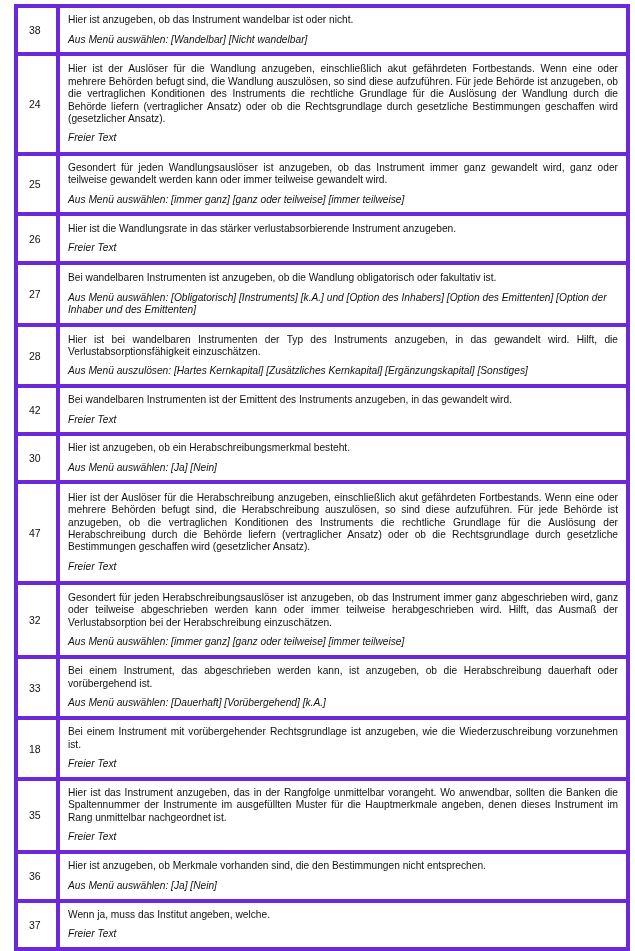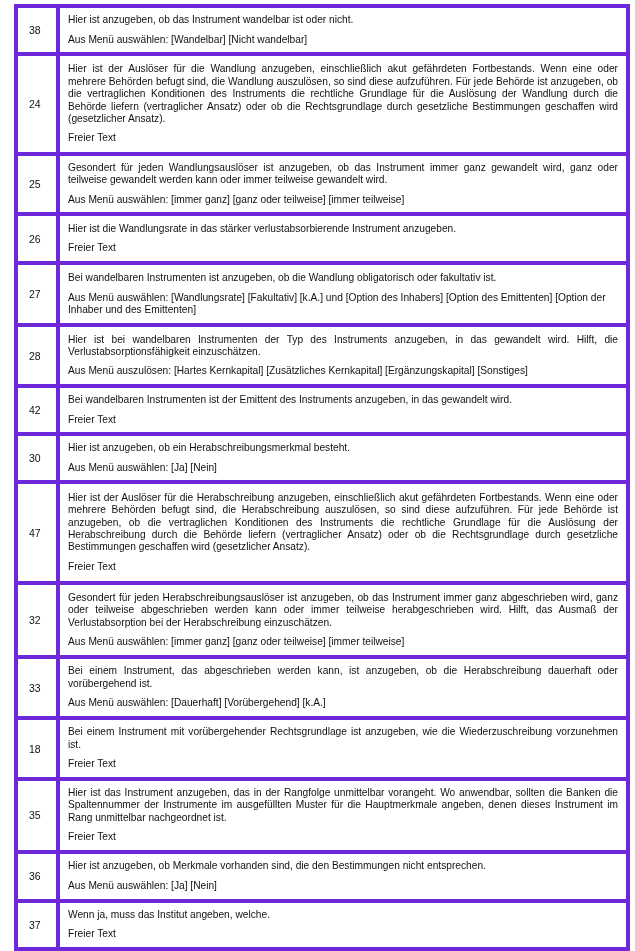--- a/index.html
+++ b/index.html
@@ -4,21 +4,21 @@
   <style>
     html, body { margin: 0; padding: 0; background: #ffffff; }
     body { width: 635px; height: 951px; position: relative; overflow: hidden;
            font-family: "Liberation Sans", sans-serif; color: #111; }
     table.doc { position: absolute; left: 14px; top: 4px; width: 616px;
                 border-collapse: collapse; border: 2px solid #111; }
     table.doc td { border: 4px solid #6d28d9; vertical-align: middle; padding: 0; }
     td.num { width: 27px; font-size: 10.5px; text-align: left; padding-left: 11px !important; }
     td.body { padding: 6px 8px 6px 8px !important; font-size: 10.2px; line-height: 12.4px; }
     .desc { text-align: justify; margin: 0; }
-    .opt { margin-top: 7px; }
+    .opt { font-style: italic; margin-top: 7px; }
   </style>
 </head>
 <body>
 
 <table class="doc">
   <tbody id="rows">
   <tr style="height: 48px;">
     <td class="num">38</td>
     <td class="body">
       <div class="desc">Hier ist anzugeben, ob das Instrument wandelbar ist oder nicht.</div>
@@ -47,21 +47,21 @@
     <td class="body">
       <div class="desc">Hier ist die Wandlungsrate in das stärker verlustabsorbierende Instrument anzugeben.</div>
       <div class="opt">Freier Text</div>
     </td>
   </tr>
 
   <tr style="height: 62px;">
     <td class="num">27</td>
     <td class="body">
       <div class="desc">Bei wandelbaren Instrumenten ist anzugeben, ob die Wandlung obligatorisch oder fakultativ ist.</div>
-      <div class="opt">Aus Menü auswählen: [Wandlungsrate] [Fakultativ] [k.A.] und [Option des Inhabers] [Option des Emittenten] [Option der Inhaber und des Emittenten]</div>
+      <div class="opt">Aus Menü auswählen: [Obligatorisch] [Instruments] [k.A.] und [Option des Inhabers] [Option des Emittenten] [Option der Inhaber und des Emittenten]</div>
     </td>
   </tr>
 
   <tr style="height: 61px;">
     <td class="num">28</td>
     <td class="body">
       <div class="desc">Hier ist bei wandelbaren Instrumenten der Typ des Instruments anzugeben, in das gewandelt wird. Hilft, die Verlustabsorptionsfähigkeit einzuschätzen.</div>
       <div class="opt">Aus Menü auszulösen: [Hartes Kernkapital] [Zusätzliches Kernkapital] [Ergänzungskapital] [Sonstiges]</div>
     </td>
   </tr>

